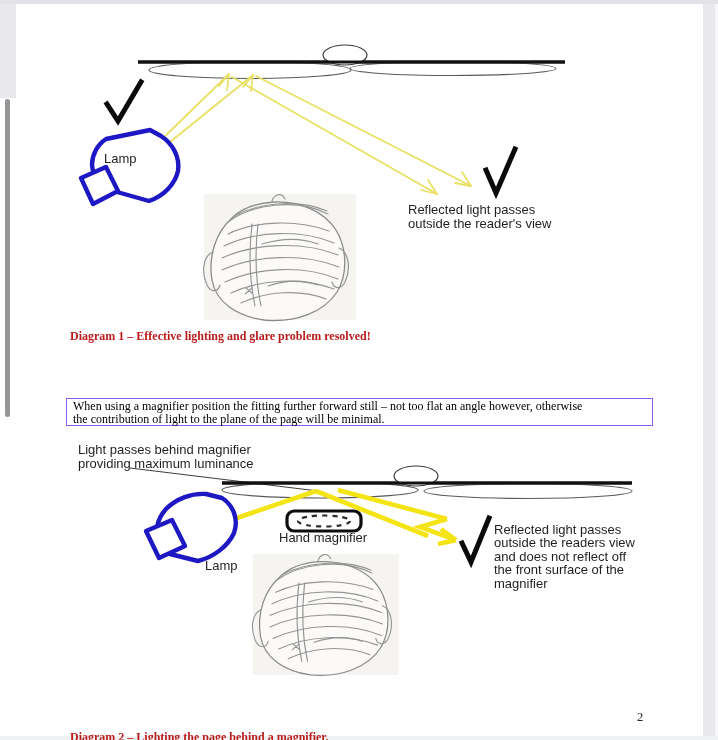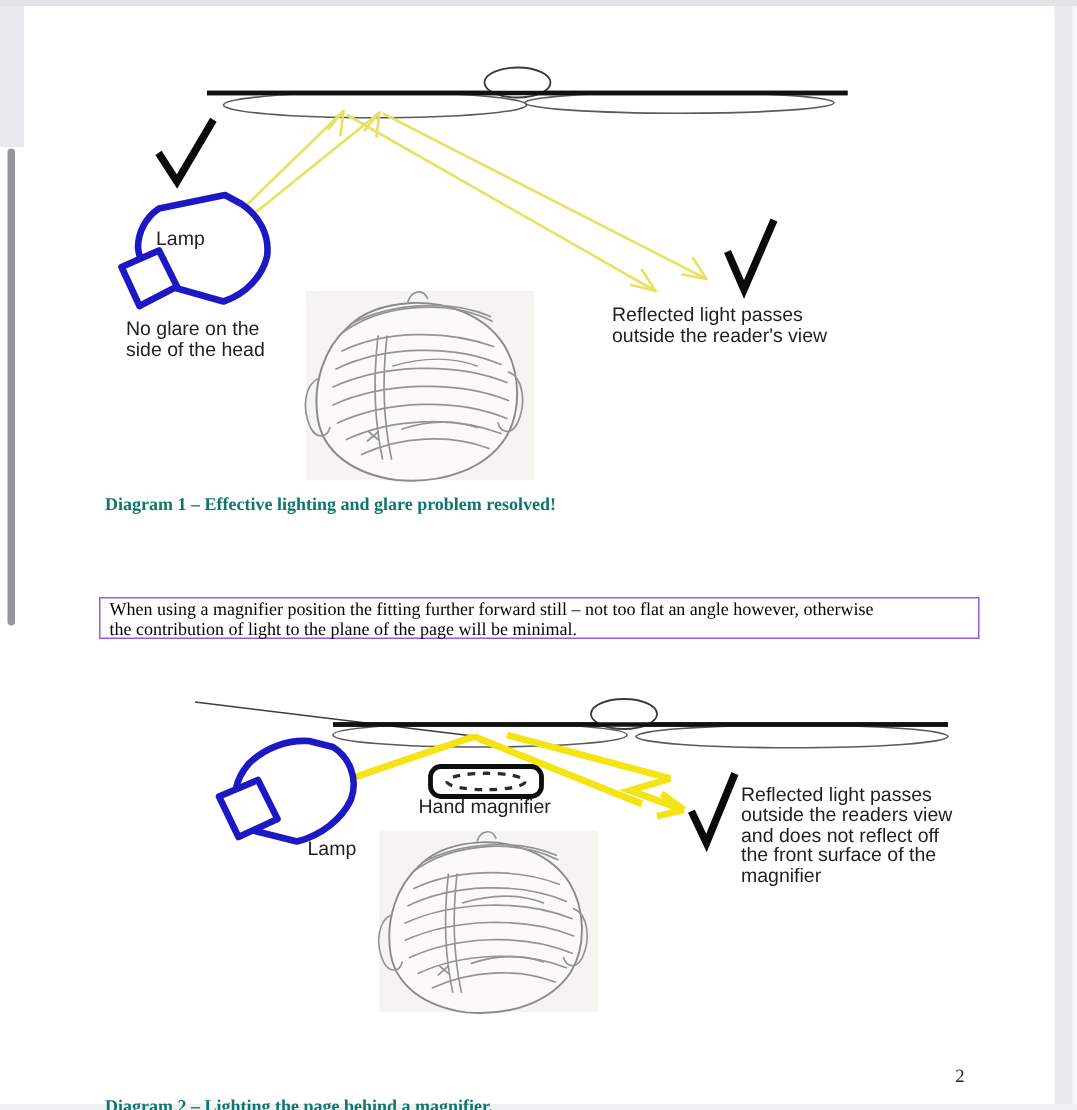--- a/index.html
+++ b/index.html
@@ -15,21 +15,21 @@
     font-family:"Liberation Sans","DejaVu Sans",sans-serif;}
   .stage{position:relative;width:718px;height:740px;background:#ffffff;}
   .frame-top{position:absolute;left:0;top:0;width:718px;height:4px;background:#e3e3e7;}
   .frame-right{position:absolute;left:703px;top:4px;width:15px;height:736px;background:var(--frame-gray);}
   .frame-right-edge{position:absolute;left:715px;top:4px;width:3px;height:736px;background:#f7f7f9;}
   .frame-left{position:absolute;left:0;top:4px;width:16px;height:94px;background:var(--frame-gray);}
   .frame-bottom{position:absolute;left:0;top:736px;width:718px;height:4px;background:#eef0f2;}
   .scroll-thumb{position:absolute;left:5px;top:99px;width:5px;height:318px;background:#96969a;border-radius:3px;}
   .art{position:absolute;left:0;top:0;pointer-events:none;}
   .label{position:absolute;font-size:13px;line-height:13.5px;color:#1f1f1f;white-space:pre-line;}
-  .caption{position:absolute;font-size:12px;font-weight:bold;color:#0f766e;
+  .caption{position:absolute;font-size:12px;font-weight:bold;color:#b91c1c;
     font-family:"Liberation Serif","DejaVu Serif",serif;white-space:nowrap;}
   .note-box{position:absolute;left:66px;top:398px;width:587px;height:28px;
     border:1px solid #8b5cf6;padding:1px 6px 0 6px;font-size:12px;line-height:12.5px;
     color:#000;font-family:"Liberation Serif","DejaVu Serif",serif;white-space:pre-line;}
   .page-num{position:absolute;left:630px;top:710px;width:20px;text-align:center;
     font-size:12.5px;color:#222;font-family:"Liberation Serif","DejaVu Serif",serif;}
   
   .ceil{stroke:var(--ink);stroke-width:3;fill:none;}
   .tube{stroke:#5a5a5a;stroke-width:1.1;fill:none;}
   .bump{stroke:#3a3a3a;stroke-width:1.2;fill:#ffffff;}
@@ -138,29 +138,29 @@
       <g>
         <rect class="mag" x="287" y="511" width="74" height="20" rx="7"></rect>
         <ellipse class="magdash" cx="324" cy="521" rx="26" ry="5.5"></ellipse>
       </g>
 
       <path class="check" d="M 462,543 L 471,562 L 489,518"></path>
     </g>
   </svg>
 
   <div class="label" style="left:104px;top:152px;">Lamp</div>
-  <div class="label" style="left:84px;top:212px;">No glare on the
-side of the head</div>
   <div class="label" style="left:408px;top:203px;">Reflected light passes
 outside the reader's view</div>
   <div class="caption" style="left:70px;top:329px;">Diagram 1 – Effective lighting and glare problem resolved!</div>
 
   <div class="note-box">When using a magnifier position the fitting further forward still – not too flat an angle however, otherwise
 the contribution of light to the plane of the page will be minimal.</div>
 
+  <div class="label" style="left:78px;top:443px;">Light passes behind magnifier
+providing maximum luminance</div>
   <div class="label" style="left:205px;top:559px;">Lamp</div>
   <div class="label" style="left:279px;top:531px;">Hand magnifier</div>
   <div class="label" style="left:494px;top:523px;line-height:13.4px;">Reflected light passes
 outside the readers view
 and does not reflect off
 the front surface of the
 magnifier</div>
   <div class="caption" style="left:70px;top:683px;margin-top:47px;">Diagram 2 – Lighting the page behind a magnifier.</div>
 
   <div class="page-num">2</div>

